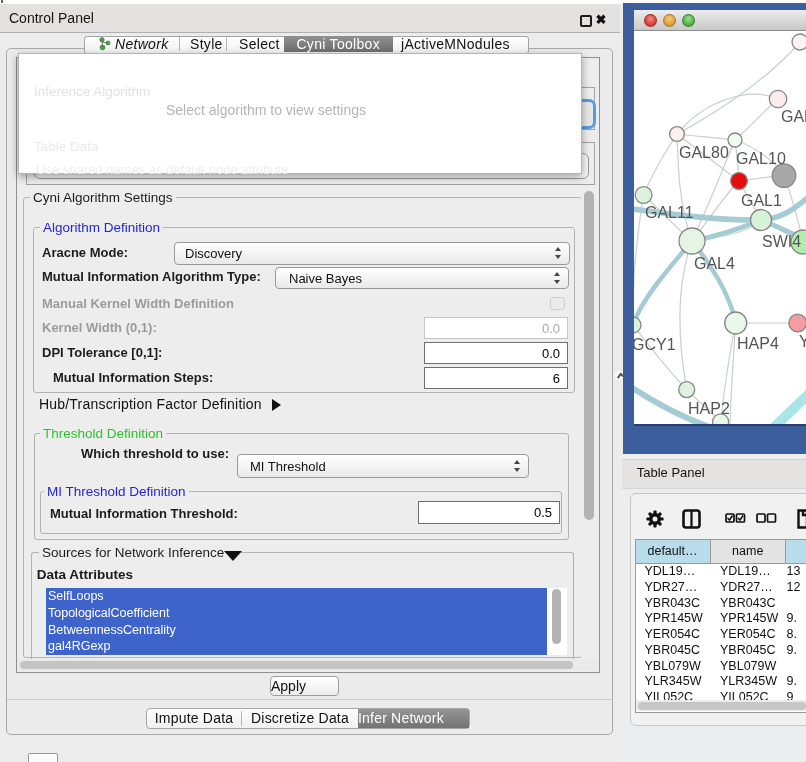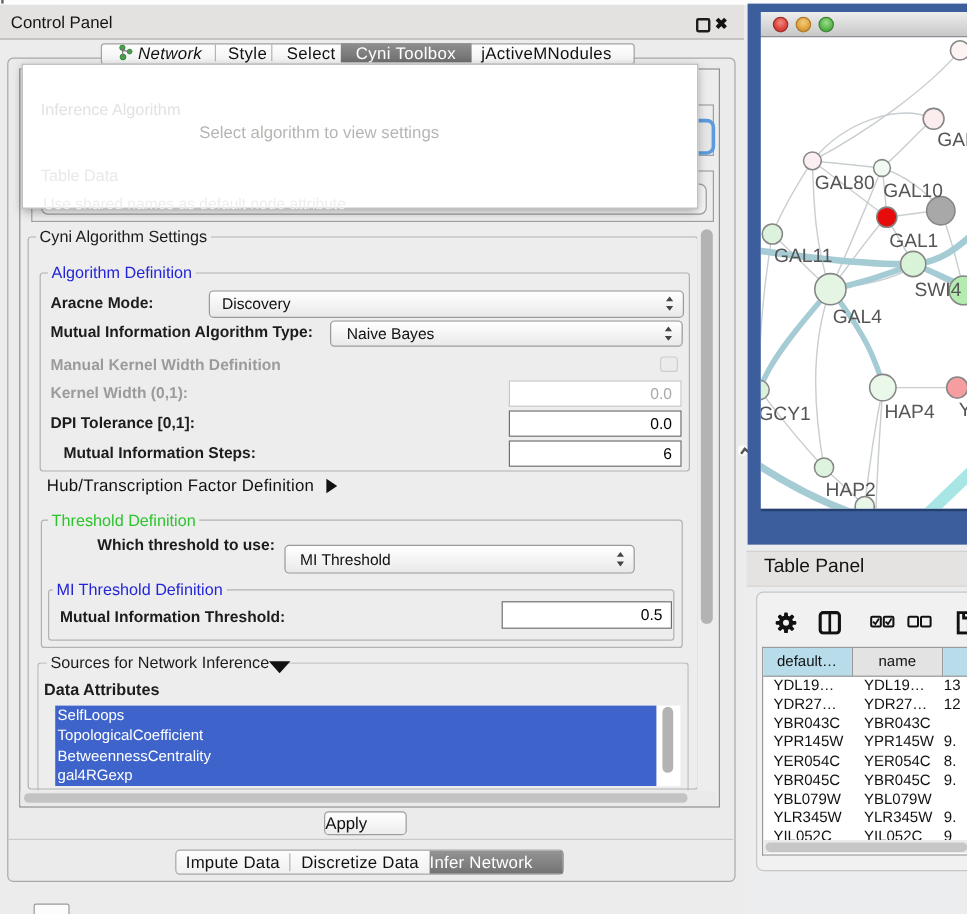--- a/index.html
+++ b/index.html
@@ -221,21 +221,21 @@
     <text x="103" y="317.7">HAP4</text>
     <text x="165" y="316">Y</text>
     <text x="54" y="382.5">HAP2</text>
   </g>
 </svg>
 </div>
 <div class="abs" style="left:634px;top:423.5px;width:172px;height:2.5px;background:#25406f;"></div>
 
 <div class="abs" style="left:620px;top:454px;width:186px;height:308px;background:#ebedee;"></div>
 <div class="abs" style="left:621.7px;top:458.8px;width:185px;height:28px;background:#e4e3e1;border-top:1px solid #d2d2d2;border-bottom:1px solid #d6d6d6;"></div>
-<div class="abs" style="left:636.7px;top:458.8px;height:24px;line-height:28px;font-size:16px;color:#141414;">Table Panel</div>
+<div class="abs" style="left:636.7px;top:458.8px;height:24px;line-height:28px;font-size:13px;color:#141414;">Table Panel</div>
 
 <div class="abs" style="left:630px;top:493.4px;width:182px;height:231px;background:#f1f1f1;border:1px solid #c6c6c6;border-radius:6px;"></div>
 
 <div class="abs" style="left:645px;top:509px;width:165px;height:20px;">
   <svg width="165" height="20" viewBox="0 0 165 20">
     <g fill="#111">
       <g transform="translate(10,10)">
         <g>
           <rect x="-1.6" y="-8.6" width="3.2" height="17.2" rx="1"></rect>
           <rect x="-1.6" y="-8.6" width="3.2" height="17.2" rx="1" transform="rotate(45)"></rect>

